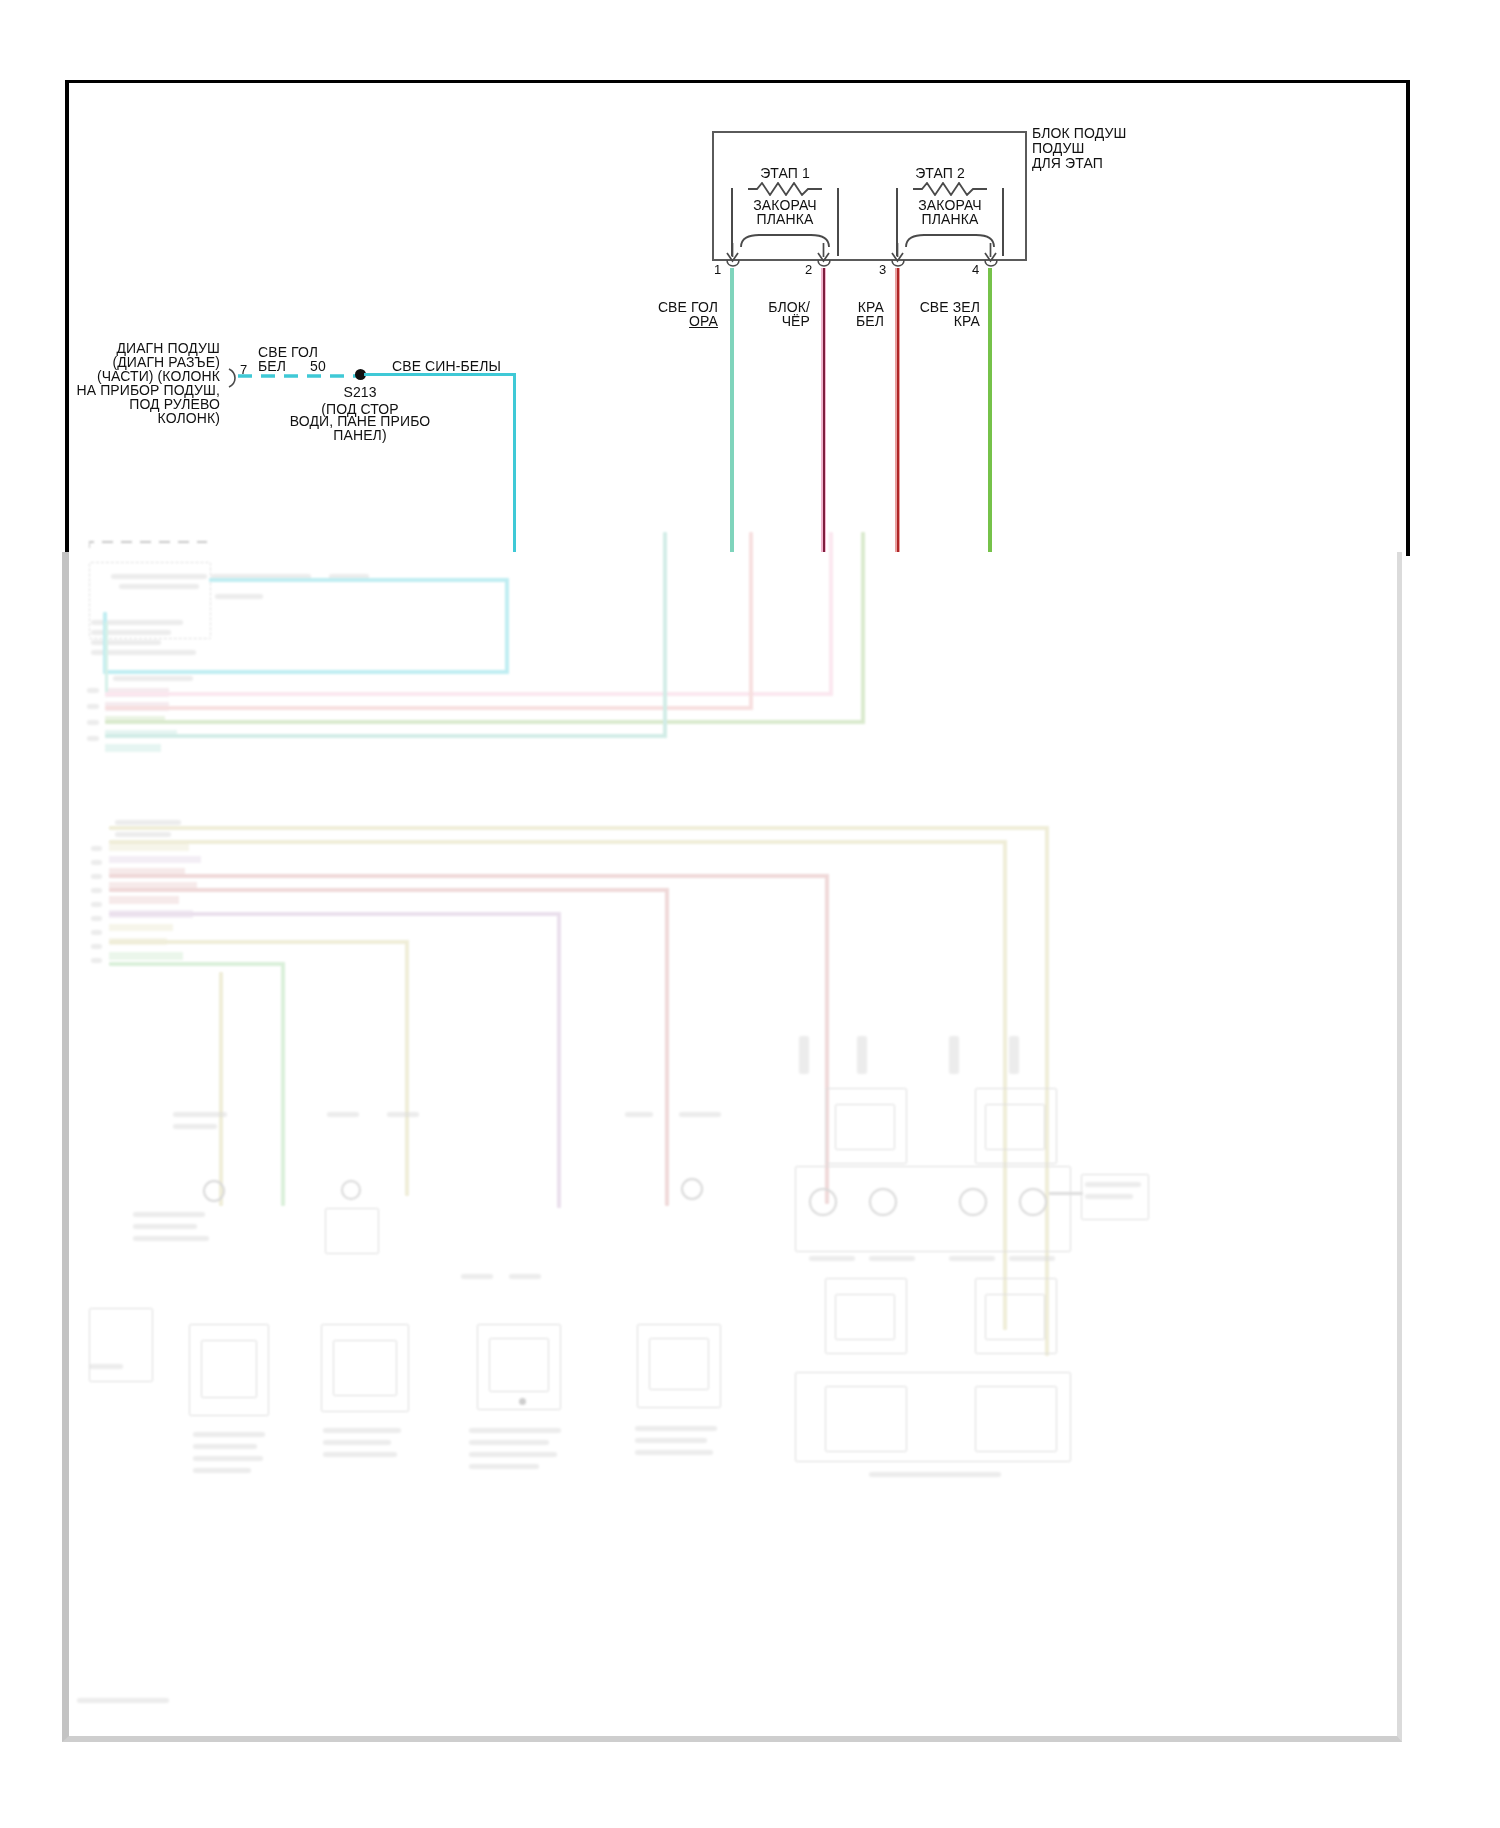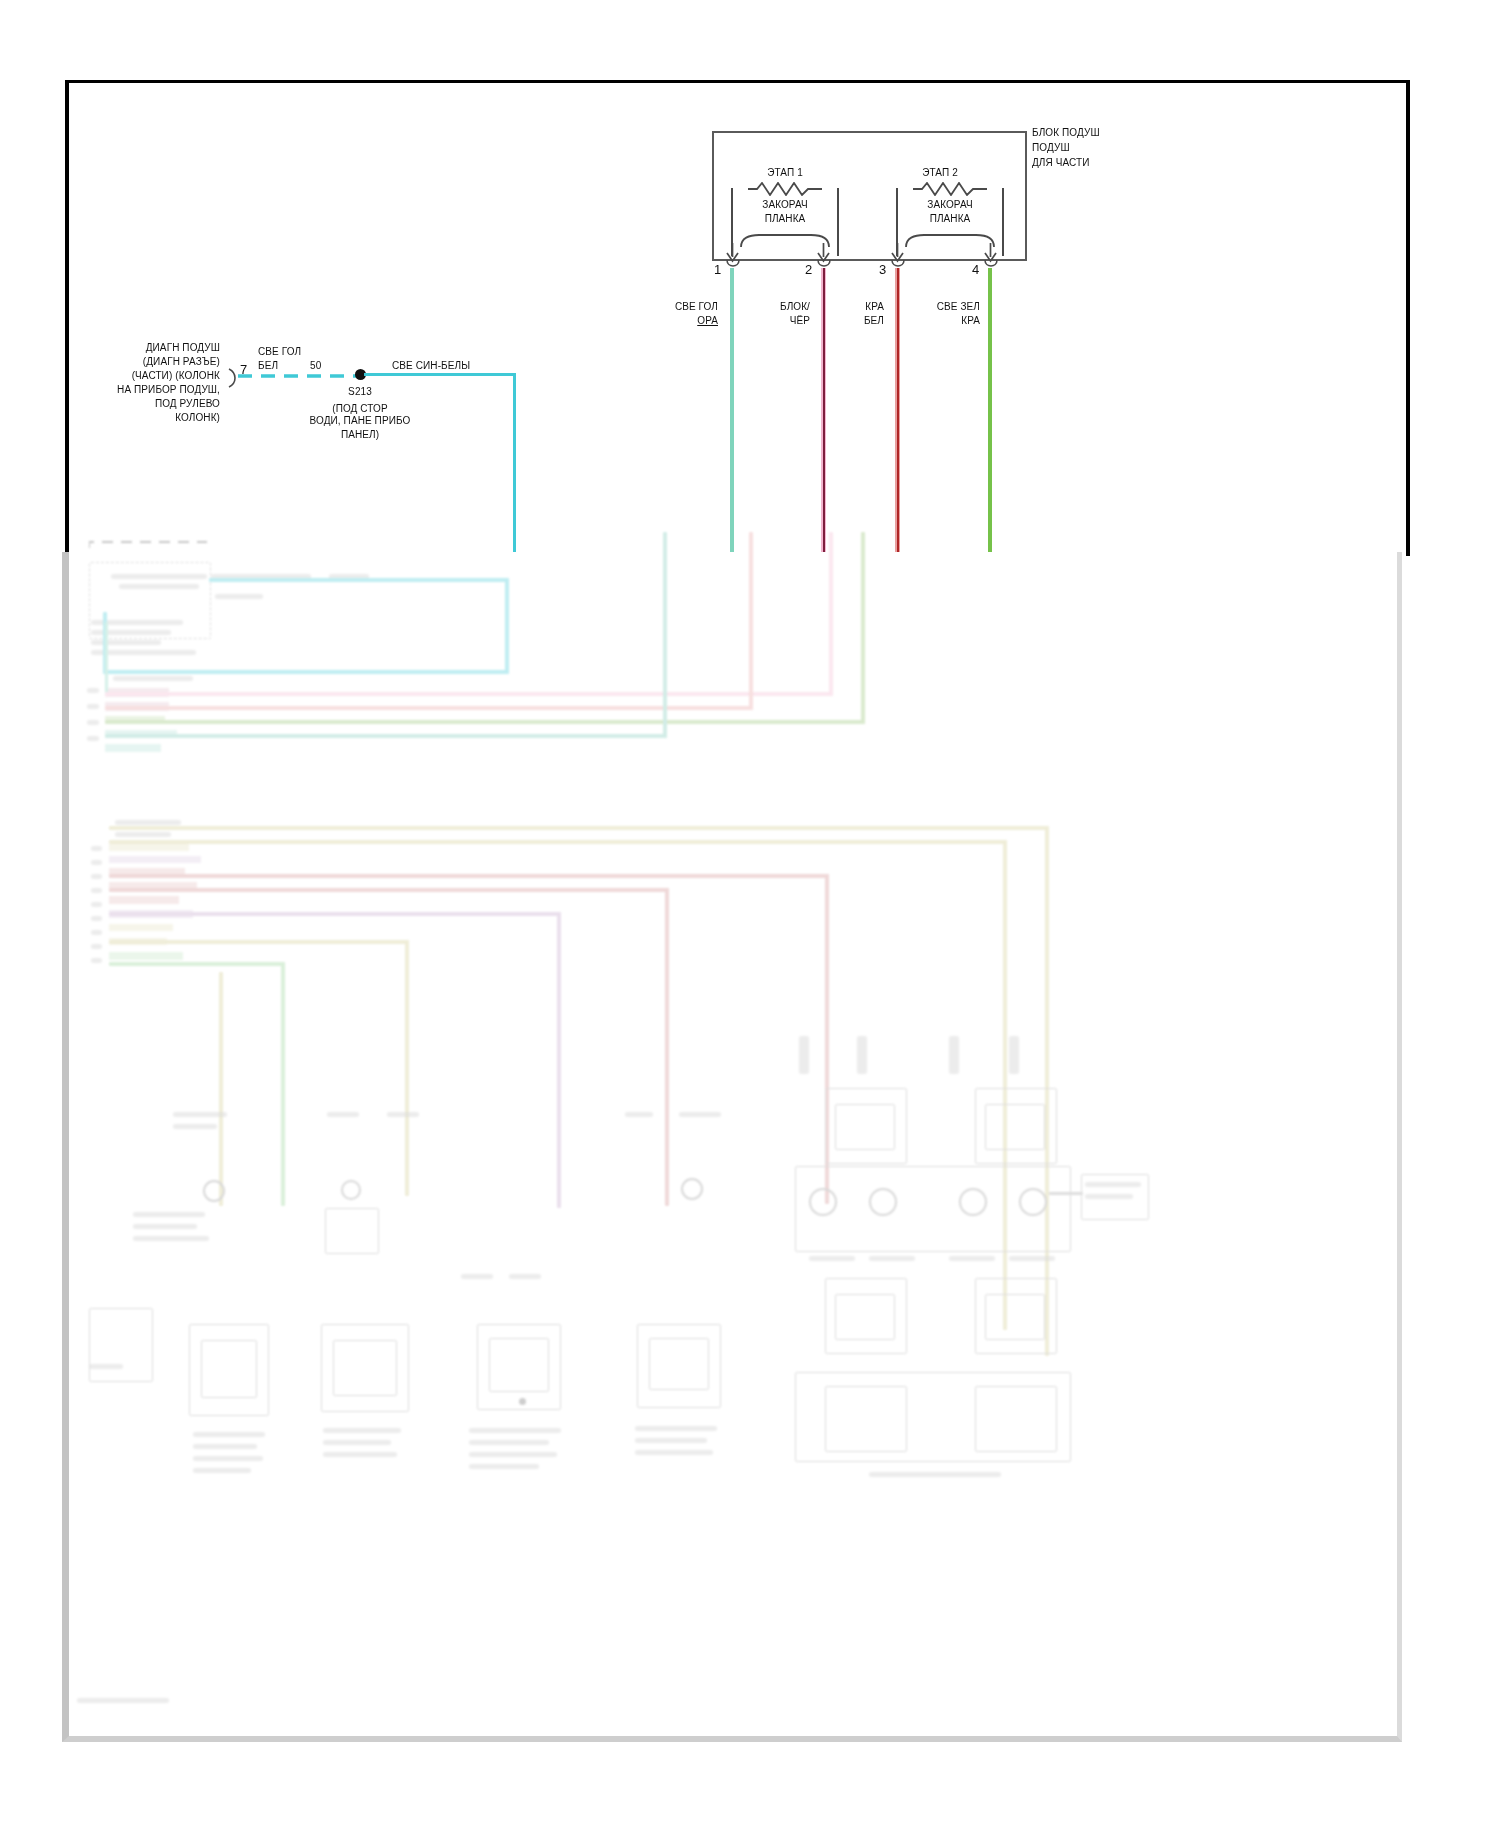--- a/index.html
+++ b/index.html
@@ -10,21 +10,21 @@
   #sheet-border{position:absolute;left:65px;top:80px;width:1345px;height:476px;
                 border-left:4px solid #000;border-top:3px solid #000;border-right:4px solid #000;
                 box-sizing:border-box;}
   #faded-frame{position:absolute;left:62px;top:552px;width:1340px;height:1190px;
                border-left:7px solid rgba(60,60,60,.30);
                border-right:5px solid rgba(60,60,60,.18);
                border-bottom:6px solid rgba(60,60,60,.25);
                box-sizing:border-box;background:#fff;}
 
   
-  .lbl{position:absolute;font-size:10px;line-height:14px;color:#111;white-space:pre;letter-spacing:.1px;}
+  .lbl{position:absolute;font-size:14px;line-height:14px;color:#111;white-space:pre;letter-spacing:.1px;}
   .lbl.c{text-align:center;}
   .lbl.r{text-align:right;}
   .wire{position:absolute;}
 
   
   #module-box{position:absolute;left:712px;top:131px;width:315px;height:130px;
               border:2px solid #5a5a5a;box-sizing:border-box;background:transparent;}
 
   
   .stage{position:absolute;width:108px;height:96px;}
@@ -52,21 +52,21 @@
 <body>
 
 <div id="page">
 
   <div id="sheet-border"></div>
 
   <div id="module-box"></div>
 
   <div class="lbl" style="left:1032px;top:126px;">БЛОК ПОДУШ</div>
   <div class="lbl" style="left:1032px;top:141px;">ПОДУШ</div>
-  <div class="lbl" style="left:1032px;top:156px;">ДЛЯ ЧАСТИ</div>
+  <div class="lbl" style="left:1032px;top:156px;">ДЛЯ ЭТАП</div>
 
   <div class="lbl c" style="left:720px;top:166px;width:130px;">ЭТАП 1</div>
   <div class="stage" style="left:731px;top:160px;">
     <div class="top-l"></div>
     <div class="top-r"></div>
     <svg class="zig" viewBox="0 0 74 14">
       <polyline points="0,7 9,7 14,1 22,13 30,1 38,13 46,1 54,13 60,7 74,7" fill="none" stroke="#4a4a4a" stroke-width="1.8"></polyline>
     </svg>
     <svg class="bridge" viewBox="0 0 92 16">
       <path d="M2,15 C2,6 10,3 20,3 L72,3 C82,3 90,6 90,15" fill="none" stroke="#4a4a4a" stroke-width="1.8"></path>

